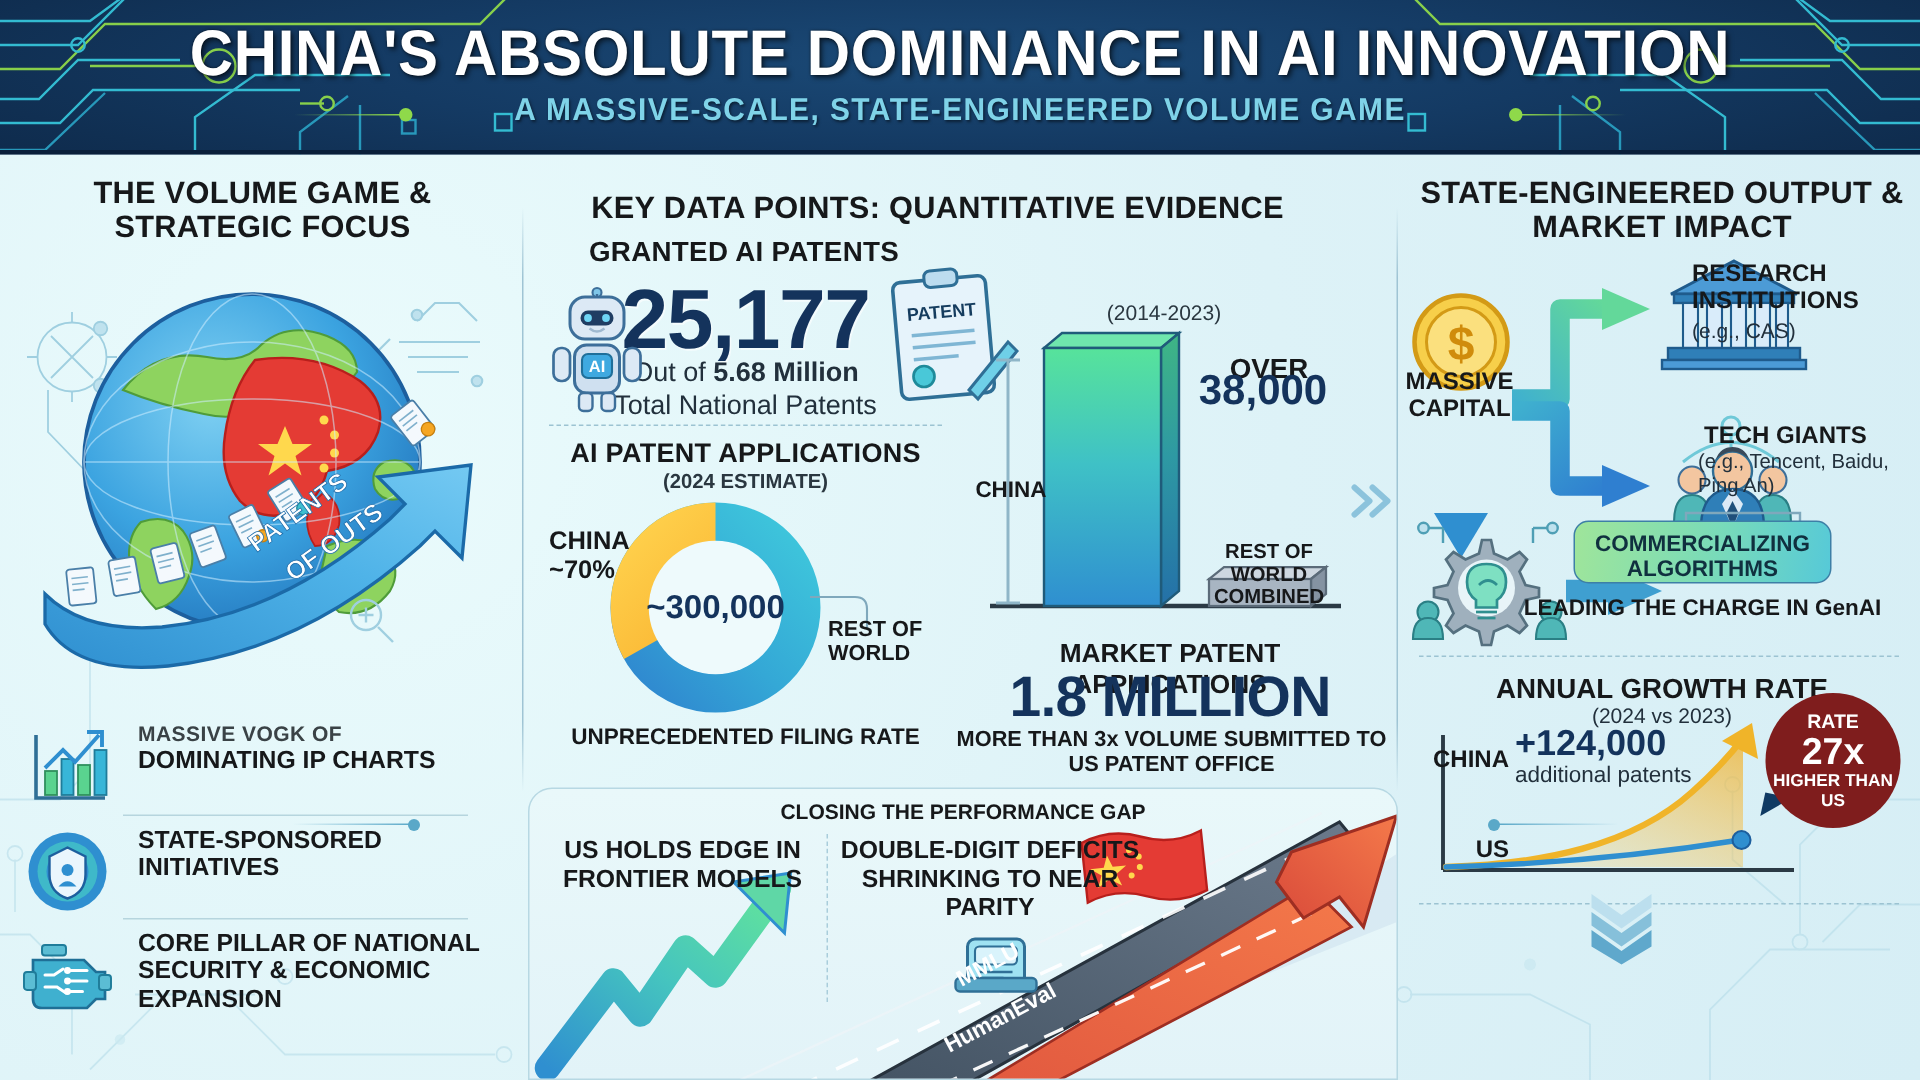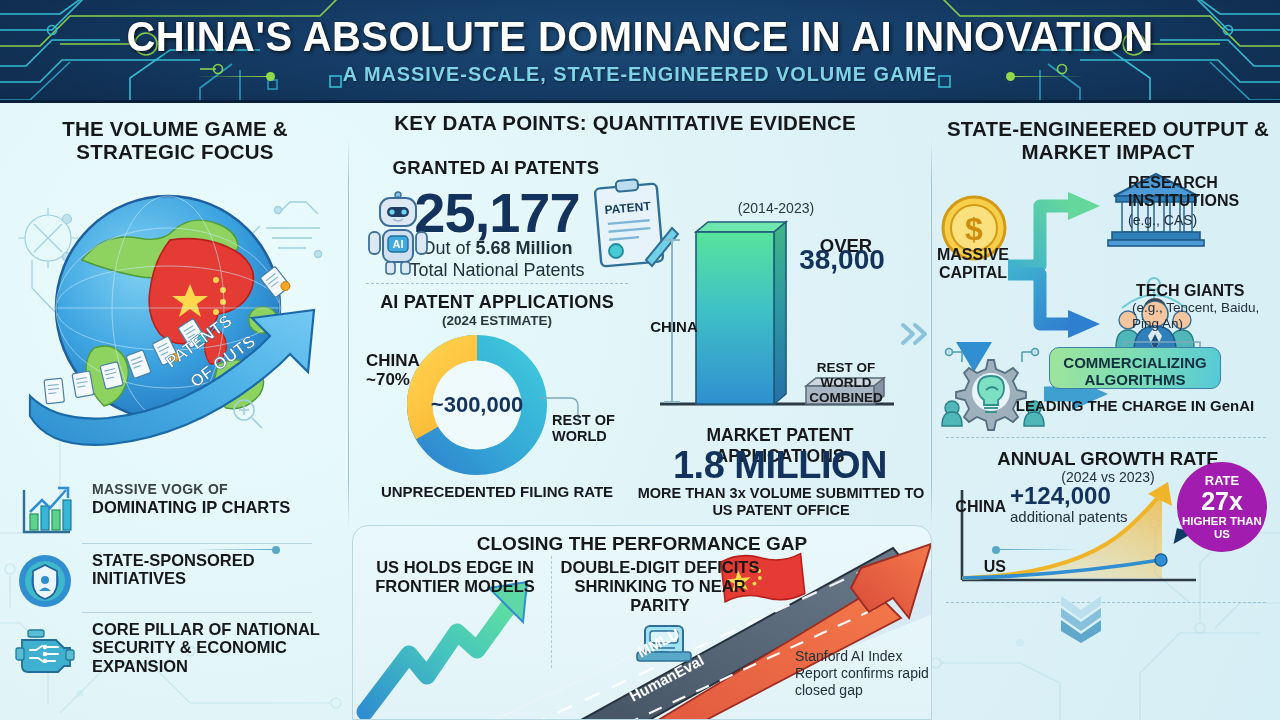--- a/index.html
+++ b/index.html
@@ -66,21 +66,21 @@
 
   .globe-wrap { position:absolute; left:20px; top:168px; width:310px; height:270px; }
 
   .bullet { position:absolute; left:14px; width:330px; }
   .bullet .bicon { position:absolute; left:0; top:0; width:62px; height:56px; }
   .bullet .btext { position:absolute; left:78px; top:-2px; width:254px; font-weight:bold; color:#16181a; font-size:16.5px; line-height:1.12; }
   .bullet .btext .thin { display:block; font-size:14px; font-weight:bold; color:#3a4246; letter-spacing:.3px; }
   .bdiv { position:absolute; left:82px; width:230px; height:1px; background:#b6d5de; }
 
   
-  #mid-title { left:355px; top:112px; width:540px; font-size:20.5px; }
+  #mid-title { left:355px; top:128px; width:540px; font-size:20.5px; }
 
   #granted-title { left:366px; top:158px; width:260px; font-size:18.5px; }
   #granted-num {
     position:absolute; left:366px; top:180px; width:262px; text-align:center;
     font-size:56px; font-weight:bold; color:#14335c; letter-spacing:-1px;
     text-shadow:1px 1px 0 rgba(255,255,255,.6);
   }
   #granted-sub { position:absolute; left:366px; top:238px; width:262px; text-align:center; font-size:18px; color:#22303c; line-height:1.22; }
   #granted-sub b { font-weight:bold; }
 
@@ -104,21 +104,21 @@
   #tot-num { position:absolute; left:640px; top:444px; width:280px; text-align:center; font-size:38px; font-weight:bold; color:#14335c; letter-spacing:-.5px; }
   #tot-sub { position:absolute; left:636px; top:485px; width:290px; text-align:center; font-size:14.5px; font-weight:bold; color:#16181a; line-height:1.18; }
 
   
   .bcard {
     position:absolute; left:352px; top:525px; width:580px; height:195px;
     border:1px solid #b7d8e3; border-top-left-radius:16px; border-top-right-radius:16px;
     background:linear-gradient(180deg,#e9f8fa 0%, #e2f3f8 100%);
     overflow:hidden;
   }
-  #gap-title { position:absolute; left:352px; top:533px; width:580px; text-align:center; font-size:19px; font-weight:bold; color:#16181a; }
+  #gap-title { position:absolute; left:352px; top:533px; width:580px; text-align:center; font-size:14px; font-weight:bold; color:#16181a; }
   .gap-dot { position:absolute; top:546px; width:8px; height:8px; border-radius:50%; background:#5aa8c8; }
   .gap-dot.l { left:272px; } .gap-dot.r { left:992px; }
   .gap-line { position:absolute; top:549px; height:1px; }
   .gap-line.l { left:195px; width:80px; background:linear-gradient(90deg,rgba(90,168,200,0),#5aa8c8); }
   .gap-line.r { left:999px; width:80px; background:linear-gradient(90deg,#5aa8c8,rgba(90,168,200,0)); }
 
   #us-edge { position:absolute; left:360px; top:558px; width:190px; text-align:center; font-size:16.5px; font-weight:bold; color:#16181a; line-height:1.15; }
   #dd-deficit { position:absolute; left:560px; top:558px; width:200px; text-align:center; font-size:16.5px; font-weight:bold; color:#16181a; line-height:1.15; }
   .vdash-gap { position:absolute; left:551px; top:556px; height:112px; border-left:1px dashed #a9cddb; }
   #stanford { position:absolute; left:795px; top:648px; width:138px; font-size:14px; color:#22303c; line-height:1.22; }
@@ -141,21 +141,21 @@
 
   #growth-title { position:absolute; left:938px; top:448px; width:340px; text-align:center; font-size:18.5px; font-weight:bold; color:#16181a; }
   #growth-sub { position:absolute; left:938px; top:469px; width:340px; text-align:center; font-size:14px; color:#22303c; }
   .growth-wrap { position:absolute; left:948px; top:484px; width:300px; height:114px; }
   #g-china { position:absolute; left:940px; top:498px; width:66px; text-align:right; font-size:16px; font-weight:bold; color:#16181a; }
   #g-us { position:absolute; left:940px; top:558px; width:66px; text-align:right; font-size:16px; font-weight:bold; color:#16181a; }
   #g-num { position:absolute; left:1010px; top:482px; width:156px; font-size:24px; font-weight:bold; color:#14335c; }
   #g-sub { position:absolute; left:1010px; top:508px; width:170px; font-size:15px; color:#22303c; }
   .bubble {
     position:absolute; left:1177px; top:462px; width:90px; height:90px; border-radius:50%;
-    background:#a21caf; display:flex; flex-direction:column; align-items:center; justify-content:center;
+    background:#7f1d1d; display:flex; flex-direction:column; align-items:center; justify-content:center;
   }
   .bubble-tail { position:absolute; left:1175px; top:530px; width:0;height:0;
     border-top:16px solid #0f3a63; border-right:18px solid transparent; transform:rotate(12deg); }
   .bub-l1 { font-size:13px; font-weight:bold; color:#fff; }
   .bub-l2 { font-size:25px; font-weight:bold; color:#fff; line-height:1; margin:1px 0; }
   .bub-l3 { font-size:11.5px; font-weight:bold; color:#fff; text-align:center; line-height:1.1; }
 
   svg { display:block; overflow:visible; }
 </style>
 </head>
@@ -620,21 +620,20 @@
     </svg>
   </div>
   <div class="gap-line l"></div>
   <div class="gap-dot l"></div>
   <div class="gap-line r"></div>
   <div class="gap-dot r"></div>
   <div id="gap-title">CLOSING THE PERFORMANCE GAP</div>
   <div class="vdash-gap"></div>
   <div id="us-edge">US HOLDS EDGE IN FRONTIER MODELS</div>
   <div id="dd-deficit">DOUBLE-DIGIT DEFICITS SHRINKING TO NEAR PARITY</div>
-  <div id="stanford">Stanford AI Index Report confirms rapid closed gap</div>
 
   <div class="sec-title" id="right-title">STATE-ENGINEERED OUTPUT &amp; MARKET IMPACT</div>
 
   <div class="flow-wrap">
     <svg width="352" height="250" viewBox="0 0 352 250">
       <defs>
         <linearGradient id="arrG1" x1="0" y1="1" x2="1" y2="0">
           <stop offset="0%" stop-color="#3fb0cf"></stop>
             <stop offset="100%" stop-color="#63d89a"></stop>
         </linearGradient>

